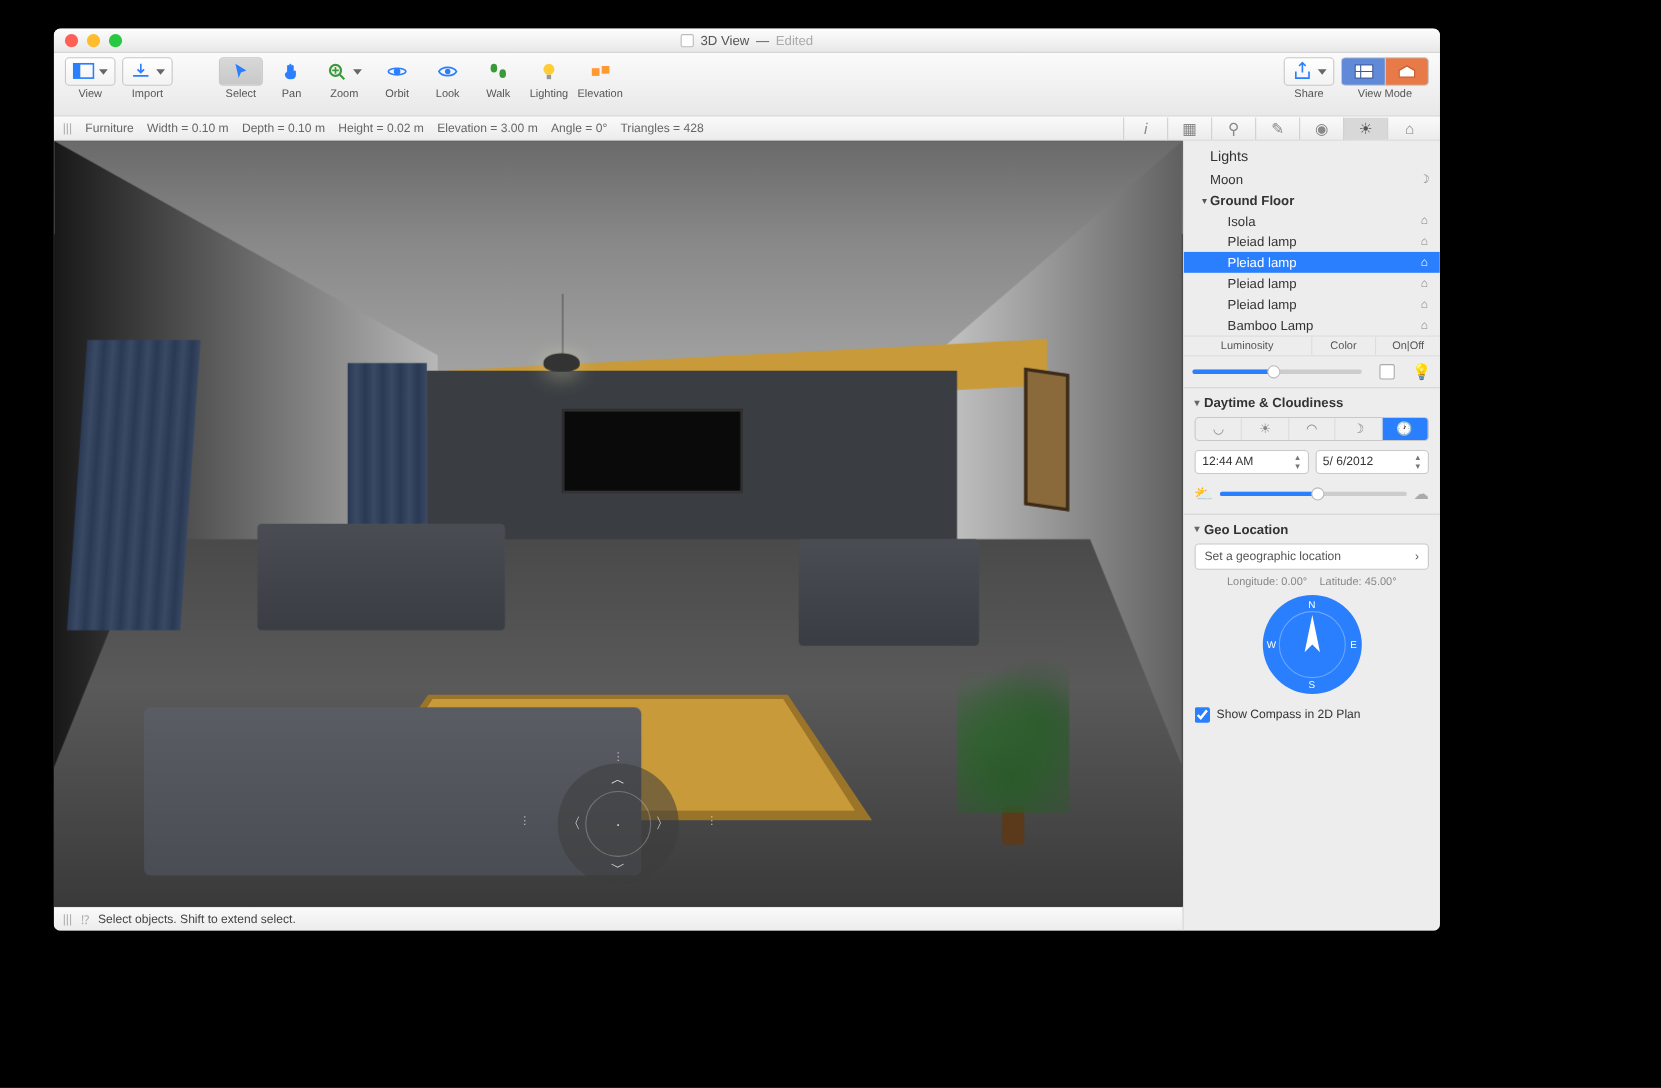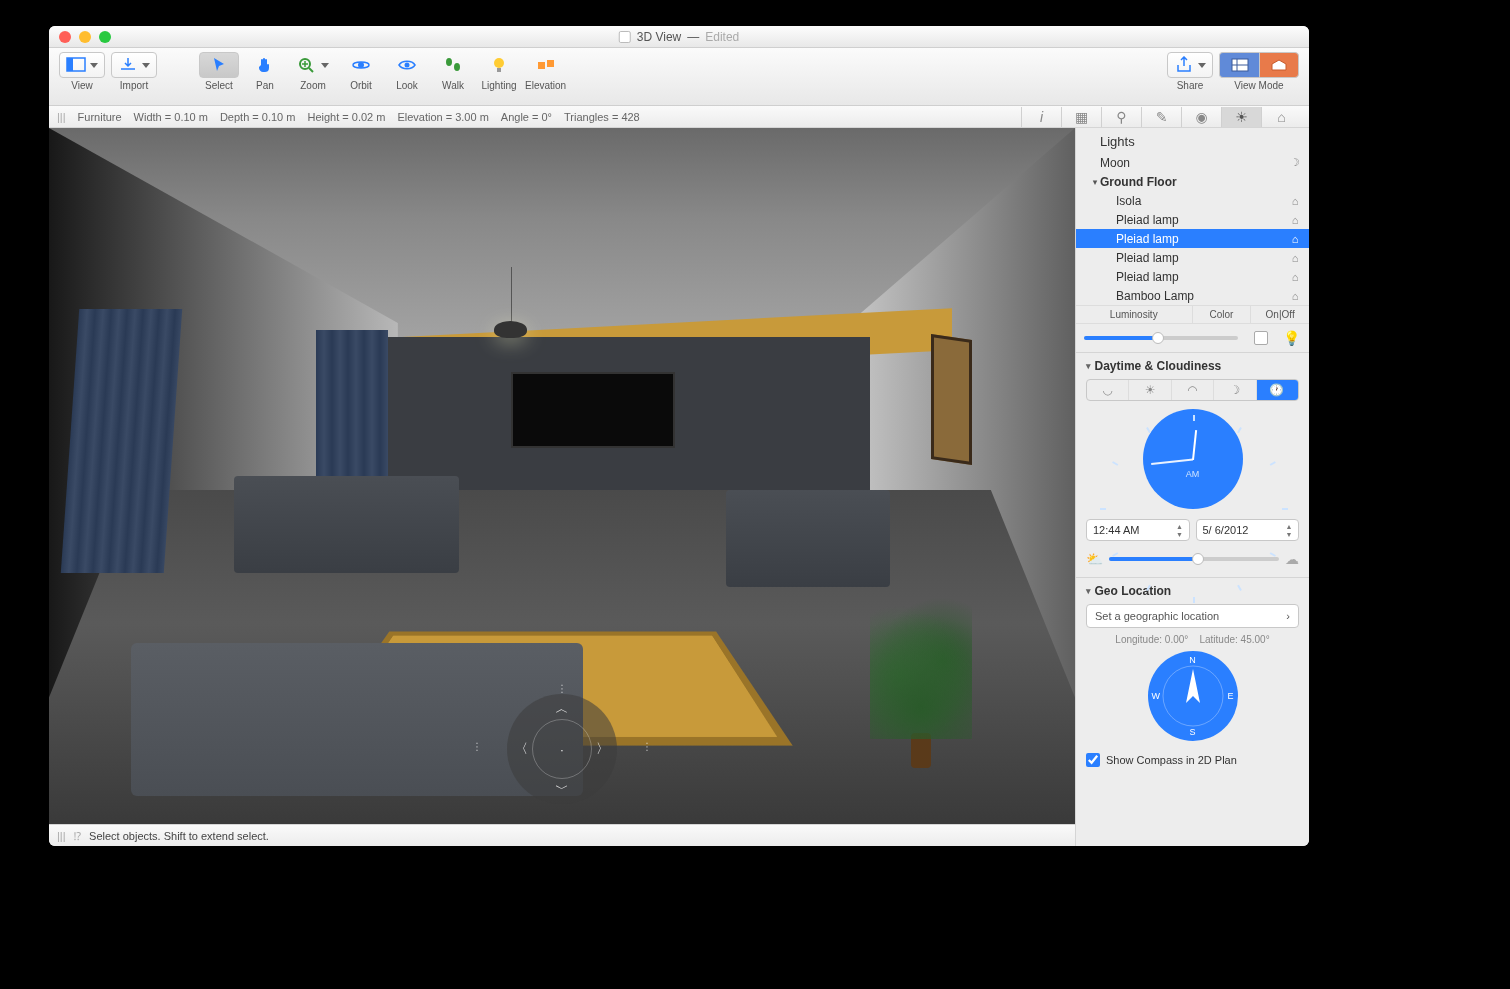--- a/index.html
+++ b/index.html
@@ -381,37 +381,20 @@
 
       <div class="sec">
         <h4>Daytime &amp; Cloudiness</h4>
         <div class="daytabs">
           <div>◡</div>
           <div>☀</div>
           <div>◠</div>
           <div>☽</div>
           <div class="active">🕐</div>
         </div>
-        <div class="clock">
-          <div class="hand" style="width:30px;transform:rotate(-84deg)"></div>
-          <div class="hand" style="width:42px;height:1.5px;transform:rotate(174deg);opacity:.9"></div>
-          <div class="am">AM</div>
-        <div class="tick" style="transform: rotate(0deg) translateY(-44px);"></div>
-            <div class="tick" style="transform: rotate(30deg) translateY(-44px);"></div>
-            <div class="tick" style="transform: rotate(60deg) translateY(-44px);"></div>
-            <div class="tick" style="transform: rotate(90deg) translateY(-44px);"></div>
-            <div class="tick" style="transform: rotate(120deg) translateY(-44px);"></div>
-            <div class="tick" style="transform: rotate(150deg) translateY(-44px);"></div>
-            <div class="tick" style="transform: rotate(180deg) translateY(-44px);"></div>
-            <div class="tick" style="transform: rotate(210deg) translateY(-44px);"></div>
-            <div class="tick" style="transform: rotate(240deg) translateY(-44px);"></div>
-            <div class="tick" style="transform: rotate(270deg) translateY(-44px);"></div>
-            <div class="tick" style="transform: rotate(300deg) translateY(-44px);"></div>
-            <div class="tick" style="transform: rotate(330deg) translateY(-44px);"></div>
-          </div>
         <div class="row">
           <div class="stepper">
             <span>12:44 AM</span>
             <div class="arrows">
                 <span>▲</span>
                 <span>▼</span>
               </div>
           </div>
           <div class="stepper">
             <span>5/ 6/2012</span>

